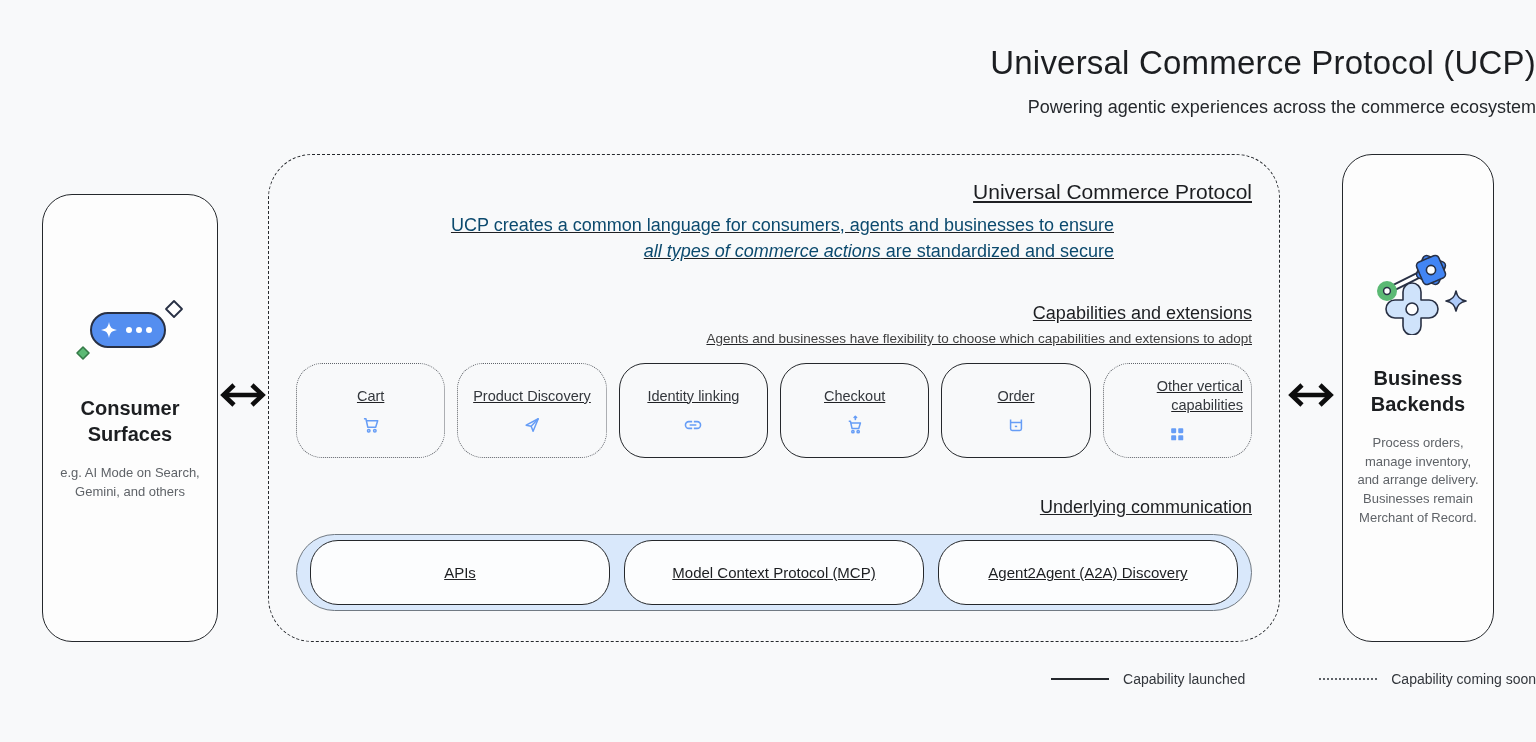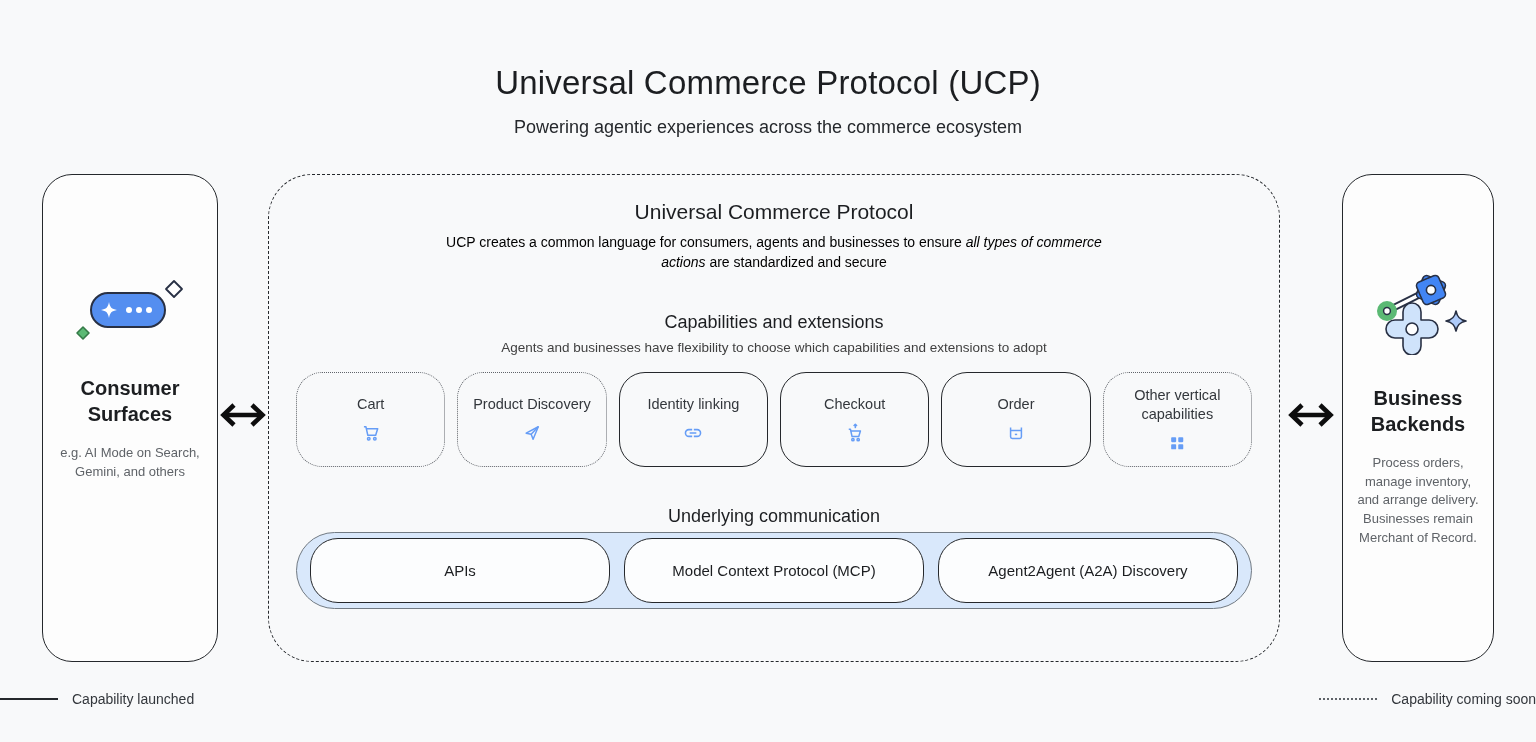--- a/index.html
+++ b/index.html
@@ -4,73 +4,73 @@
 <style>
   * { box-sizing: border-box; }
   html,body { margin:0; padding:0; }
   body {
     width:1536px; height:742px;
     background:#f8f9fa;
     font-family:"Liberation Sans", sans-serif;
     color:#202124;
     overflow:hidden;
   }
-  .header { text-align:center; padding-top:64px; }
+  .header { text-align:right; padding-top:44px; }
   .page-title { font-size:33px; font-weight:500; margin:0; color:#1c1e21; letter-spacing:0.2px; }
   .page-subtitle { font-size:18px; margin-top:15px; color:#25282c; }
 
   .main { display:flex; align-items:stretch; margin:36px 42px 0; height:488px; }
 
   .side-panel {
     border:1.6px solid #25282c; border-radius:30px; background:#fdfdfd;
     display:flex; flex-direction:column; align-items:center; text-align:center;
     flex-shrink:0;
   }
-  .left-panel  { width:176px; padding-top:102px; }
+  .left-panel  { width:176px; padding-top:102px;margin-top:40px; }
   .right-panel { width:152px; padding-top:92px; }
   .panel-icon { margin-bottom:26px; }
   .panel-title { font-size:20px; font-weight:600; line-height:1.32; color:#1c1e21; }
   .panel-desc { font-size:13px; color:#5f6368; line-height:1.45; margin-top:16px; padding:0 12px; }
 
   .arrow-col { width:50px; flex-shrink:0; display:flex; justify-content:center; align-items:flex-start; padding-top:224px; }
   .arrow-col.right { width:62px; }
 
   .center-panel {
     flex:1; border:1.6px dashed #25282c; border-radius:44px;
-    padding:25px 27px 0; text-align:center;
+    padding:25px 27px 0; text-align:right;text-decoration:underline;
   }
   .ucp-title { font-size:21px; font-weight:500; color:#1c1e21; }
-  .ucp-desc { font-size:14px; color:#000000; line-height:1.42; max-width:680px; margin:9px auto 12px; }
+  .ucp-desc { font-size:18px; color:#0c4a6e; line-height:1.42; max-width:680px; margin:9px auto 12px; }
   .section-title { font-size:18px; font-weight:500; color:#1c1e21; margin-top:39px; }
   .section-sub { font-size:13.5px; color:#404040; margin-top:7px; }
 
   .cap-row { display:flex; gap:12px; margin-top:17px; }
   .cap-card {
     flex:1; height:95px; border-radius:26px;
     display:flex; flex-direction:column; align-items:center; justify-content:center;
     gap:9px; padding:4px 8px;
   }
   .cap-card.launched    { border:1.8px solid #25282c; }
   .cap-card.coming-soon { border:1.8px dotted #606archive0; border:1.8px dotted #60646a; }
   .cap-label { font-size:14.5px; font-weight:500; color:#33373c; line-height:1.3; }
   .cap-icon { height:20px; display:flex; align-items:center; }
   .cap-icon svg { width:20px; height:20px; }
 
   .comm-container {
-    margin-top:5px; height:77px;
+    margin-top:16px; height:77px;
     background:#d9e8fb; border:1.5px solid #717a83; border-radius:40px;
     display:flex; gap:14px; padding:5px 13px;
   }
   .protocol-pill {
     flex:1; background:#fcfdfe; border:1.7px solid #25282c; border-radius:28px;
     display:flex; align-items:center; justify-content:center;
     font-size:15px; font-weight:500; color:#1c1e21;
   }
 
-  .legend { display:flex; justify-content:space-between; align-items:center; gap:74px; margin-top:29px; }
+  .legend { display:flex; justify-content:flex-end; align-items:center; gap:74px; margin-top:29px; }
   .legend-item { display:flex; align-items:center; gap:14px; font-size:14px; color:#33373c; }
   .line-sample-solid  { width:58px; height:0; border-top:2px solid #25282c; }
   .line-sample-dotted { width:58px; height:0; border-top:2px dotted #5f6368; }
 </style>
 </head>
 <body>
 
 <div class="header">
   <h1 class="page-title">Universal Commerce Protocol (UCP)</h1>
   <div class="page-subtitle">Powering agentic experiences across the commerce ecosystem</div>

